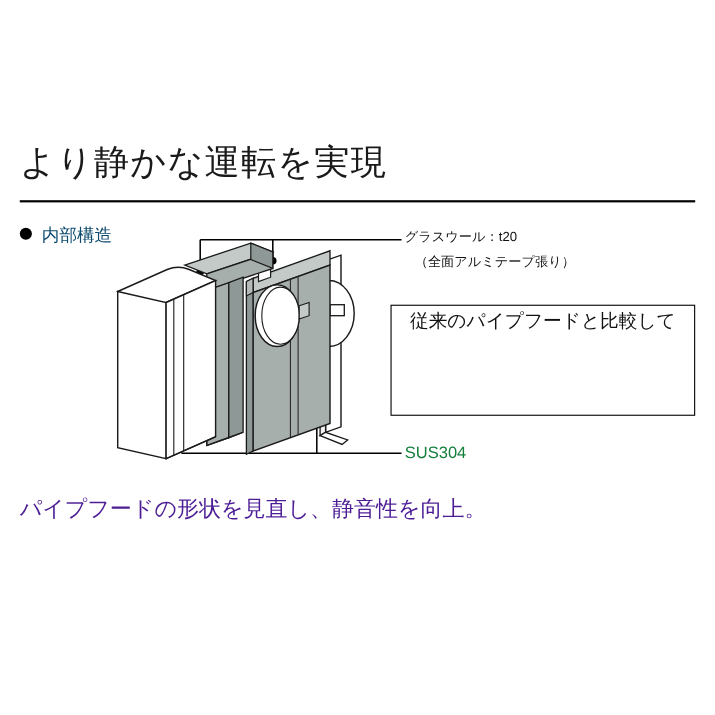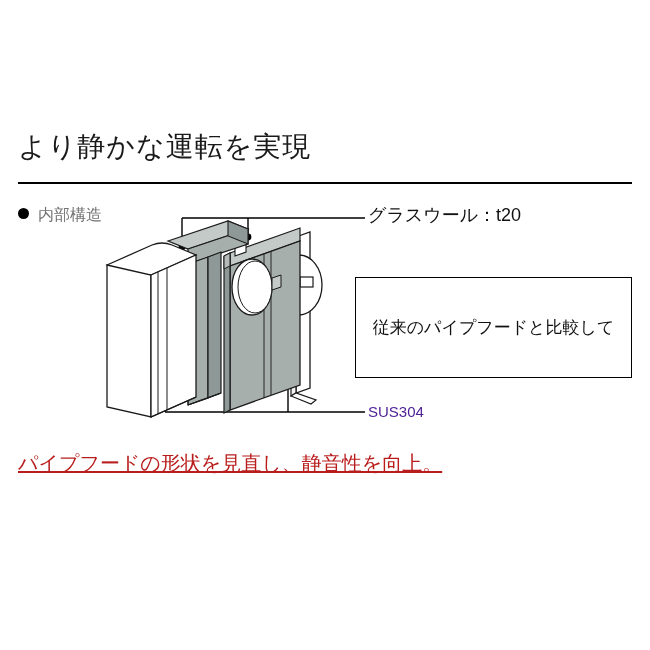--- a/index.html
+++ b/index.html
@@ -20,21 +20,21 @@
     width: 650px;
     height: 650px;
     background: #ffffff;
   }
 
   
   .heading {
     position: absolute;
     left: 18px;
     top: 130px;
-    font-size: 28px;
+    font-size: 32px;
     line-height: 34px;
     letter-spacing: 1px;
     color: #1a1a1a;
     white-space: nowrap;
     text-align: right;
   }
   .title-rule {
     position: absolute;
     left: 18px;
     top: 182px;
@@ -44,87 +44,86 @@
   }
 
   
   .section-label {
     position: absolute;
     left: 18px;
     top: 204px;
     font-size: 16px;
     line-height: 22px;
     white-space: nowrap;
-    color: #737373;
+    color: #0c4a6e;
   }
   .section-label .bullet {
     display: inline-block;
     width: 11px;
     height: 11px;
     border-radius: 50%;
     background: #000000;
     margin-right: 9px;
     vertical-align: 1px;
   }
 
   
   .label-glasswool {
     position: absolute;
     left: 368px;
     top: 204px;
-    font-size: 18px;
+    font-size: 12px;
     line-height: 23px;
     white-space: nowrap;
     color: #111111;
   }
   .label-glasswool .sub {
     display: block;
     padding-left: 9px;
   }
   .label-sus {
     position: absolute;
     left: 368px;
     top: 402px;
     font-size: 15px;
     line-height: 20px;
     white-space: nowrap;
-    color: #4c1d95;
+    color: #15803d;
   }
 
   
   .callout-box {
     position: absolute;
     left: 355px;
     top: 277px;
     width: 277px;
     height: 101px;
     border: 1.6px solid #000000;
     box-sizing: border-box;
     display: flex;
-    flex-direction: row;
+    flex-direction: column;
     align-items: center;
-    justify-content: center;
+    justify-content: flex-start;
   }
   .callout-box .line {
     font-size: 17px;
     line-height: 28px;
     white-space: nowrap;
     color: #111111;
     text-align: center;
   }
 
   
   .body-copy {
     position: absolute;
     left: 18px;
     top: 446px;
     font-size: 20px;
     line-height: 34px;
-    color: #b91c1c;
-    text-decoration: underline;
+    color: #4c1d95;
   }
   .body-copy p {
     margin: 0;
     white-space: nowrap;
   }
 
   
   .diagram {
     position: absolute;
     left: 0;
@@ -241,20 +240,21 @@
         <line x1="167" y1="268" x2="167" y2="410" stroke="#1a1a1a" stroke-width="1"></line>
 
         <line x1="151" y1="417" x2="196" y2="397" stroke="#1a1a1a" stroke-width="1.1"></line>
       </g>
 
     </svg>
   </div>
 
   <div class="label-glasswool">
     <span>グラスウール：t20</span>
+    <span class="sub">（全面アルミテープ張り）</span>
   </div>
 
   <div class="label-sus">SUS304</div>
 
   <div class="callout-box">
     <div class="line">従来のパイプフードと比較して</div>
   </div>
 
   <div class="body-copy">
     <p>パイプフードの形状を見直し、静音性を向上。</p>

